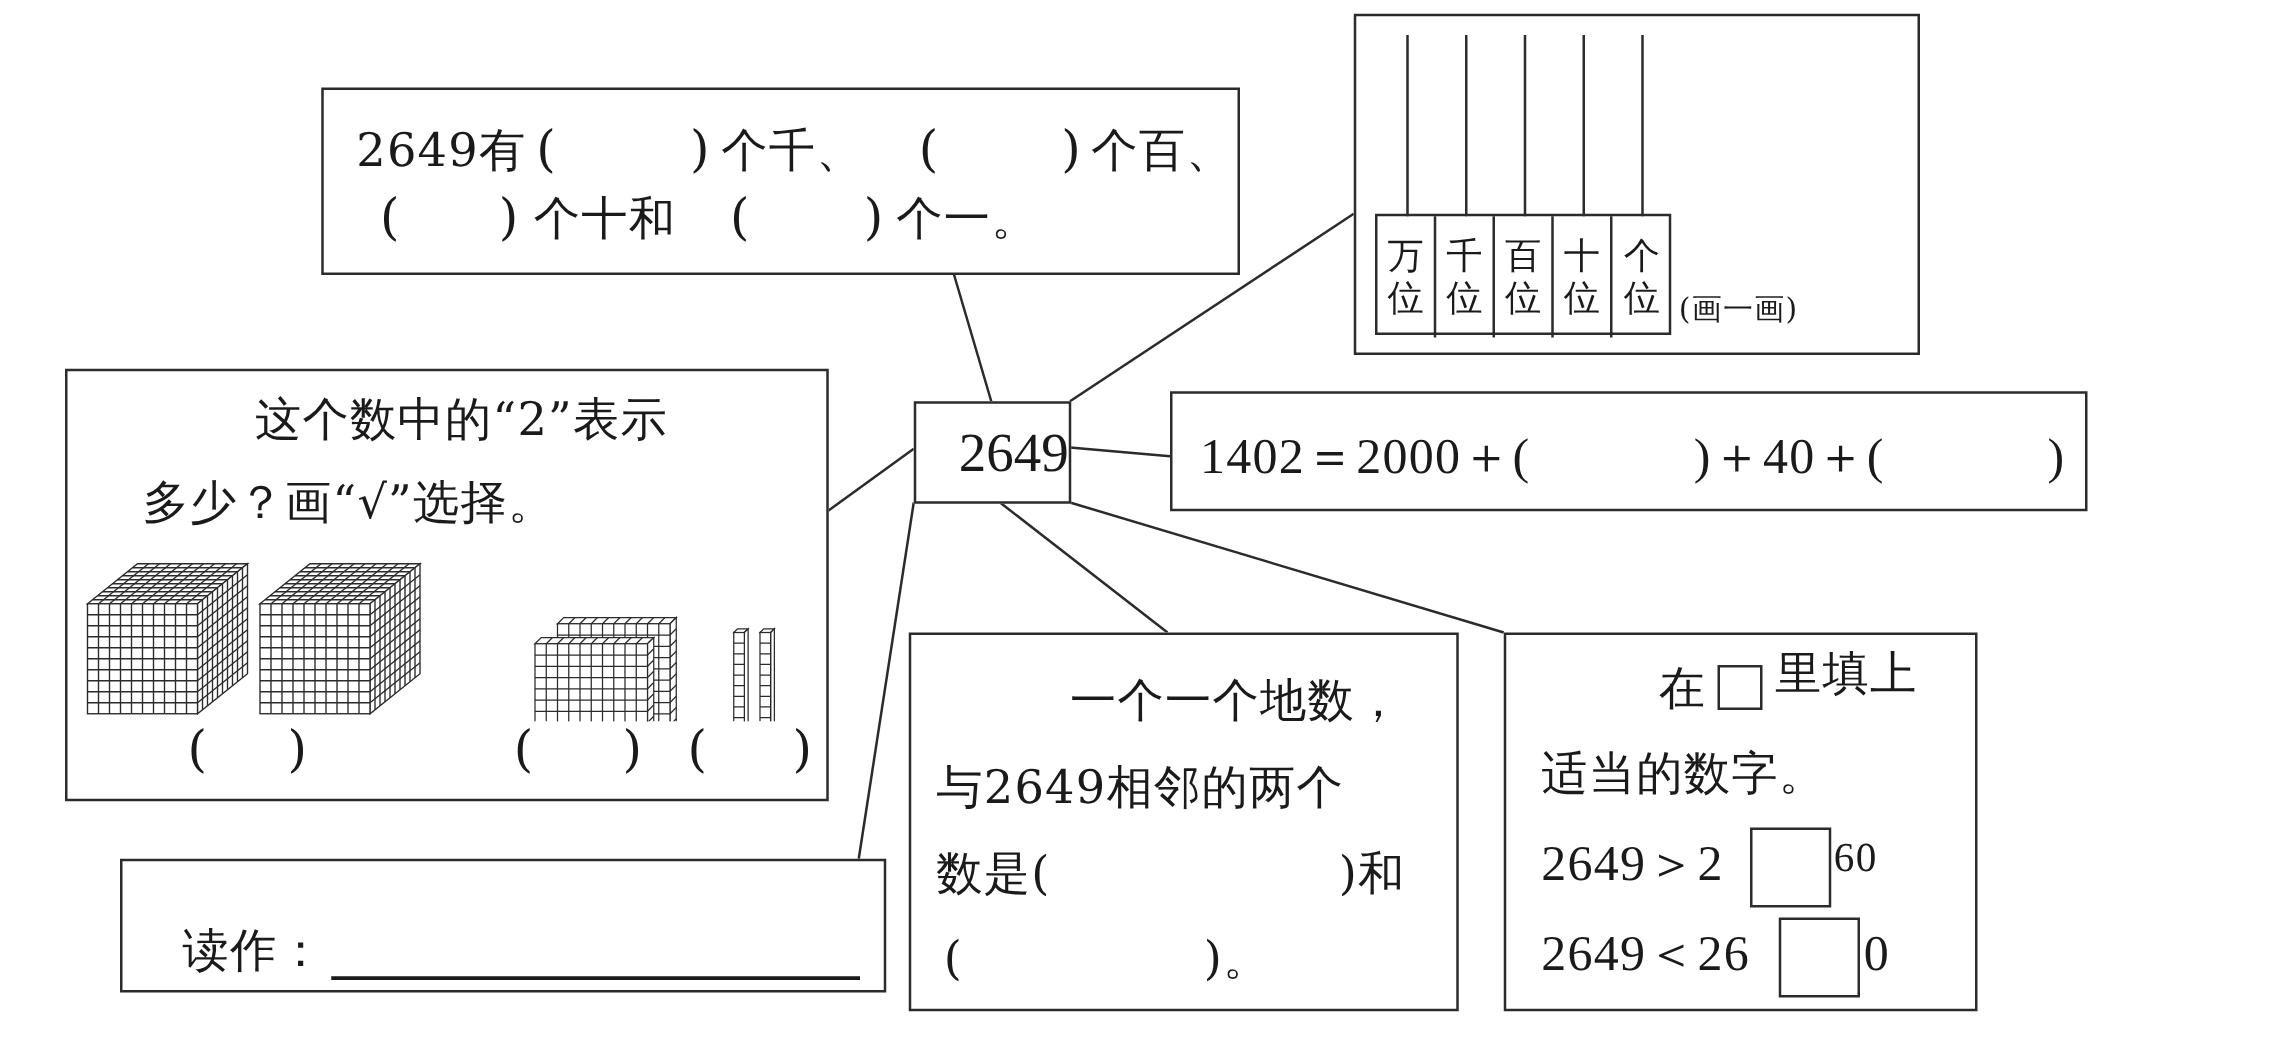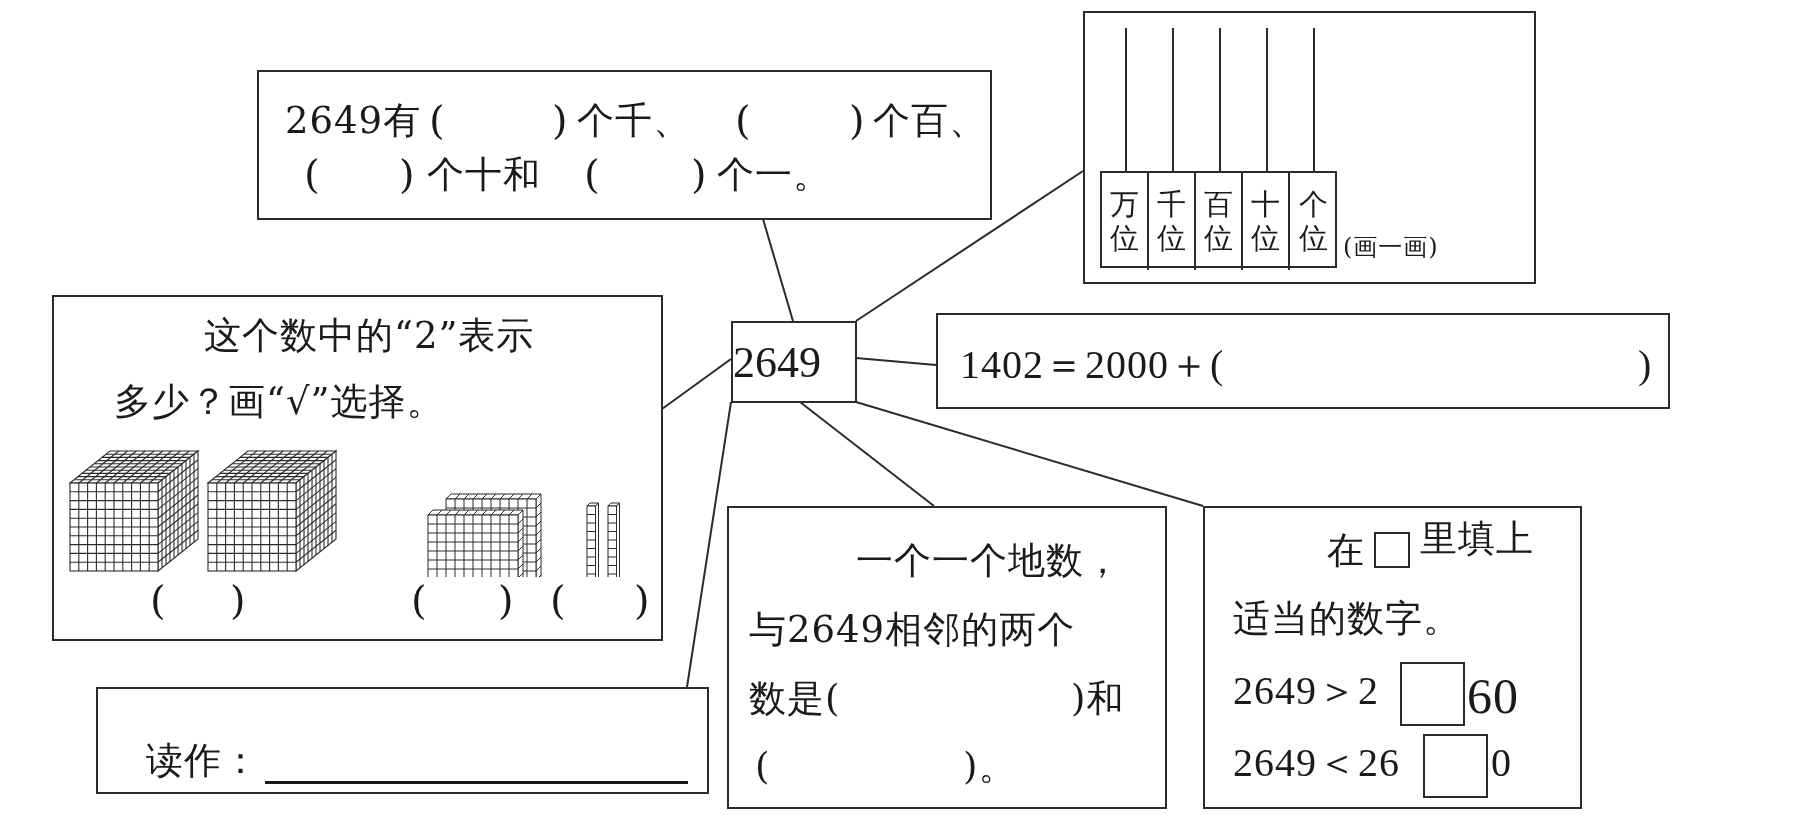--- a/index.html
+++ b/index.html
@@ -25,21 +25,21 @@
     <line x1="763" y1="219" x2="793" y2="321"></line>
     <line x1="1083" y1="171" x2="856" y2="321"></line>
     <line x1="662" y1="409" x2="731" y2="359"></line>
     <line x1="856" y1="358" x2="936" y2="365"></line>
     <line x1="800" y1="402" x2="934" y2="506"></line>
     <line x1="856" y1="402" x2="1203" y2="506"></line>
     <line x1="731" y1="402" x2="687" y2="687"></line>
   </g>
 </svg>
 
-<div class="box" style="left:731px;top:321px;width:126px;height:82px;display:flex;align-items:center;justify-content:flex-start;">
+<div class="box" style="left:731px;top:321px;width:126px;height:82px;display:flex;align-items:center;justify-content:flex-end;">
   <span style="font-size:44px;font-family:'Liberation Serif',serif;">2649</span>
 </div>
 
 <div class="box" style="left:257px;top:70px;width:735px;height:150px;">
   <span class="txt" style="left:26px;top:30px;">2649有</span>
   <span class="paren" style="left:170px;top:28px;">(</span>
   <span class="paren" style="left:293px;top:28px;">)</span>
   <span class="txt" style="left:318px;top:30px;">个千、</span>
   <span class="paren" style="left:476px;top:28px;">(</span>
   <span class="paren" style="left:590px;top:28px;">)</span>
@@ -79,20 +79,21 @@
     <div class="place-cell" style="left:188px;border-right:none;">
       <span>个</span>
       <span>位</span>
     </div>
   </div>
   <span class="txt" style="left:258px;top:222px;font-size:24px;">(画一画)</span>
 </div>
 
 <div class="box" style="left:936px;top:313px;width:734px;height:96px;">
   <span class="txt" style="left:22px;top:30px;font-family:'Liberation Serif',serif;font-size:40px;">1402＝2000＋(</span>
+  <span class="txt" style="left:417px;top:30px;font-family:'Liberation Serif',serif;font-size:40px;">)＋40＋(</span>
   <span class="txt" style="left:700px;top:30px;font-family:'Liberation Serif',serif;font-size:40px;">)</span>
 </div>
 
 <div class="box" style="left:52px;top:295px;width:611px;height:346px;">
   <span class="txt" style="left:150px;top:20px;">这个数中的“2”表示</span>
   <span class="txt" style="left:60px;top:86px;">多少？画“√”选择。</span>
 
   <svg width="560" height="130" style="position:absolute;left:12px;top:150px;" id="blocks">
       <g stroke="#2b2b2b" stroke-width="1.1" fill="#fff">
         <polygon points="4,36 44,4 132,4 92,36"></polygon>
@@ -347,18 +348,18 @@
 </div>
 
 <div class="box" style="left:1203px;top:506px;width:379px;height:303px;">
   <span class="txt" style="left:122px;top:24px;">在</span>
   <span class="sq" style="position:absolute;left:169px;top:24px;width:36px;height:36px;"></span>
   <span class="txt" style="left:215px;top:12px;">里填上</span>
   <span class="txt" style="left:28px;top:92px;">适当的数字。</span>
 
   <span class="txt" style="left:28px;top:163px;font-family:'Liberation Serif',serif;font-size:40px;">2649＞2</span>
   <span class="sq" style="position:absolute;left:195px;top:154px;width:65px;height:64px;"></span>
-  <span class="txt" style="left:262px;top:163px;font-family:'Liberation Serif',serif;font-size:50px;">60</span>
+  <span class="txt" style="left:262px;top:163px;font-family:'Liberation Serif',serif;font-size:33px;">60</span>
 
   <span class="txt" style="left:28px;top:235px;font-family:'Liberation Serif',serif;font-size:40px;">2649＜26</span>
   <span class="sq" style="position:absolute;left:218px;top:226px;width:65px;height:64px;"></span>
   <span class="txt" style="left:286px;top:235px;font-family:'Liberation Serif',serif;font-size:40px;">0</span>
 </div>
 
 </body></html>

